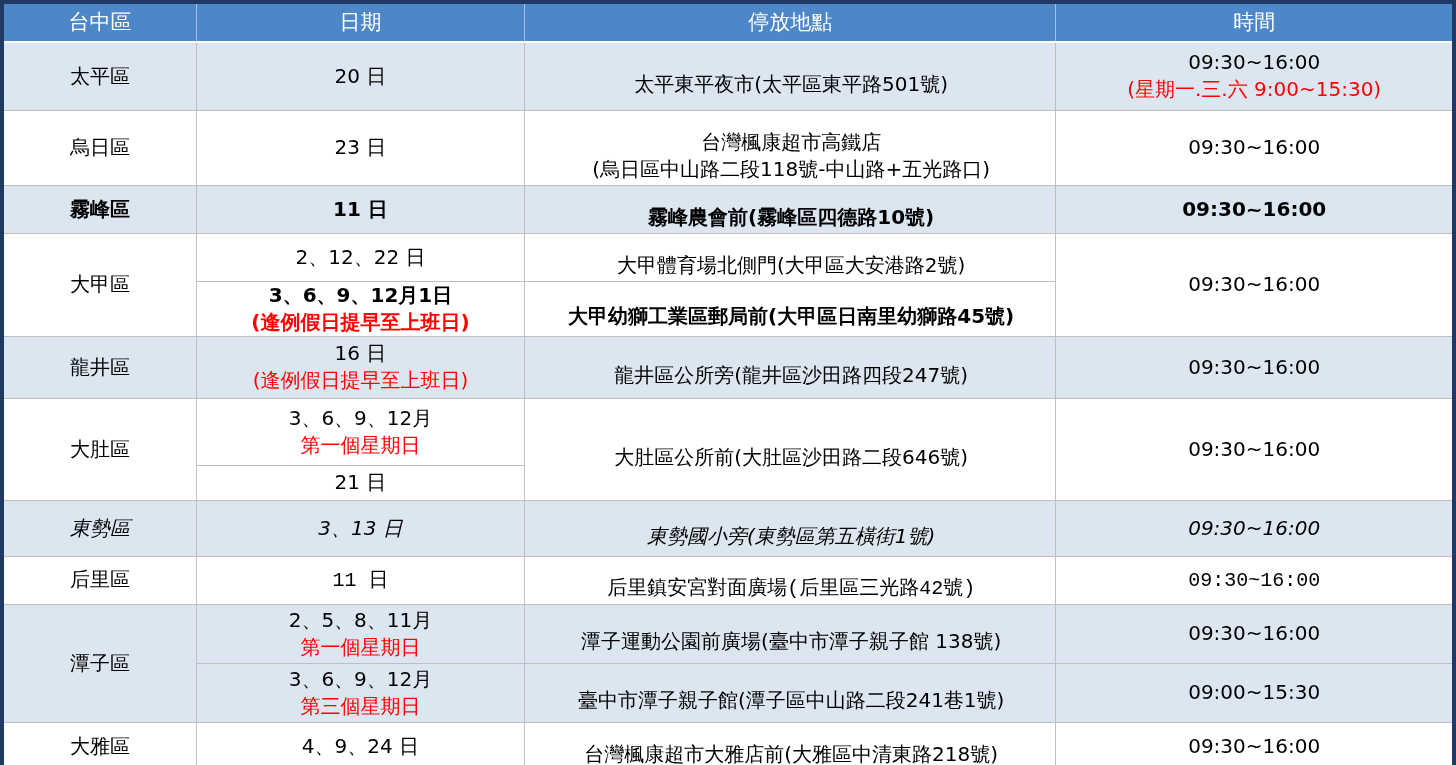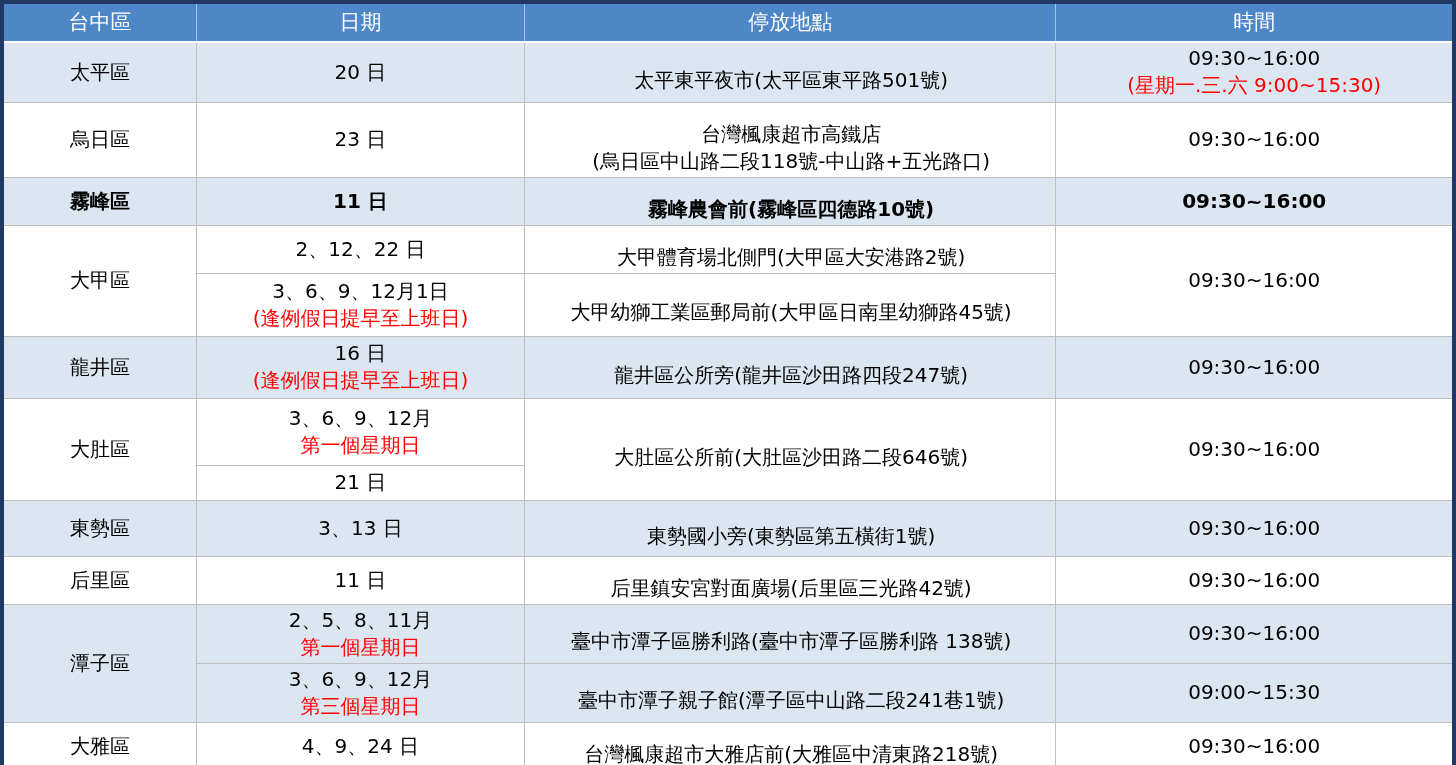--- a/index.html
+++ b/index.html
@@ -61,21 +61,21 @@
     </colgroup>
     <thead>
       <tr>
         <th>台中區</th>
         <th>日期</th>
         <th>停放地點</th>
         <th>時間</th>
       </tr>
     </thead>
     <tbody>
-        <tr class="band" style="height: 60px;">
+        <tr class="band" style="height: 68px;">
           <td>
             <div>太平區</div>
           </td>
           <td>
             <div>20 日</div>
           </td>
           <td class="loc">
             <div>太平東平夜市(太平區東平路501號)</div>
           </td>
           <td>
@@ -119,21 +119,21 @@
           <td>
             <div>2、12、22 日</div>
           </td>
           <td class="loc">
             <div>大甲體育場北側門(大甲區大安港路2號)</div>
           </td>
           <td rowspan="2">
             <div>09:30~16:00</div>
           </td>
         </tr>
-        <tr class="plain" style="height: 63px;">
+        <tr class="plain" style="height: 55px; font-weight: bold;">
           <td>
             <div>3、6、9、12月1日</div>
             <div class="red">(逢例假日提早至上班日)</div>
           </td>
           <td class="loc">
             <div>大甲幼獅工業區郵局前(大甲區日南里幼獅路45號)</div>
           </td>
         </tr>
         <tr class="band" style="height: 62px;">
           <td>
@@ -163,35 +163,35 @@
           </td>
           <td rowspan="2">
             <div>09:30~16:00</div>
           </td>
         </tr>
         <tr class="plain" style="height: 35px;">
           <td>
             <div>21 日</div>
           </td>
         </tr>
-        <tr class="band" style="height: 56px;">
+        <tr class="band" style="height: 56px; font-style: italic;">
           <td>
             <div>東勢區</div>
           </td>
           <td>
             <div>3、13 日</div>
           </td>
           <td class="loc">
             <div>東勢國小旁(東勢區第五橫街1號)</div>
           </td>
           <td>
             <div>09:30~16:00</div>
           </td>
         </tr>
-        <tr class="plain" style="height: 40px;">
+        <tr class="plain" style="height: 40px; font-family: Liberation Mono, monospace;">
           <td>
             <div>后里區</div>
           </td>
           <td>
             <div>11 日</div>
           </td>
           <td class="loc">
             <div>后里鎮安宮對面廣場(后里區三光路42號)</div>
           </td>
           <td>
@@ -200,21 +200,21 @@
         </tr>
         <tr class="band" style="height: 59px;">
           <td rowspan="2">
             <div>潭子區</div>
           </td>
           <td>
             <div>2、5、8、11月</div>
             <div class="red">第一個星期日</div>
           </td>
           <td class="loc">
-            <div>臺中市潭子區勝利路(臺中市潭子區勝利路 138號)</div>
+            <div>潭子運動公園前廣場(臺中市潭子親子館 138號)</div>
           </td>
           <td>
             <div>09:30~16:00</div>
           </td>
         </tr>
         <tr class="band" style="height: 59px;">
           <td>
             <div>3、6、9、12月</div>
             <div class="red">第三個星期日</div>
           </td>

